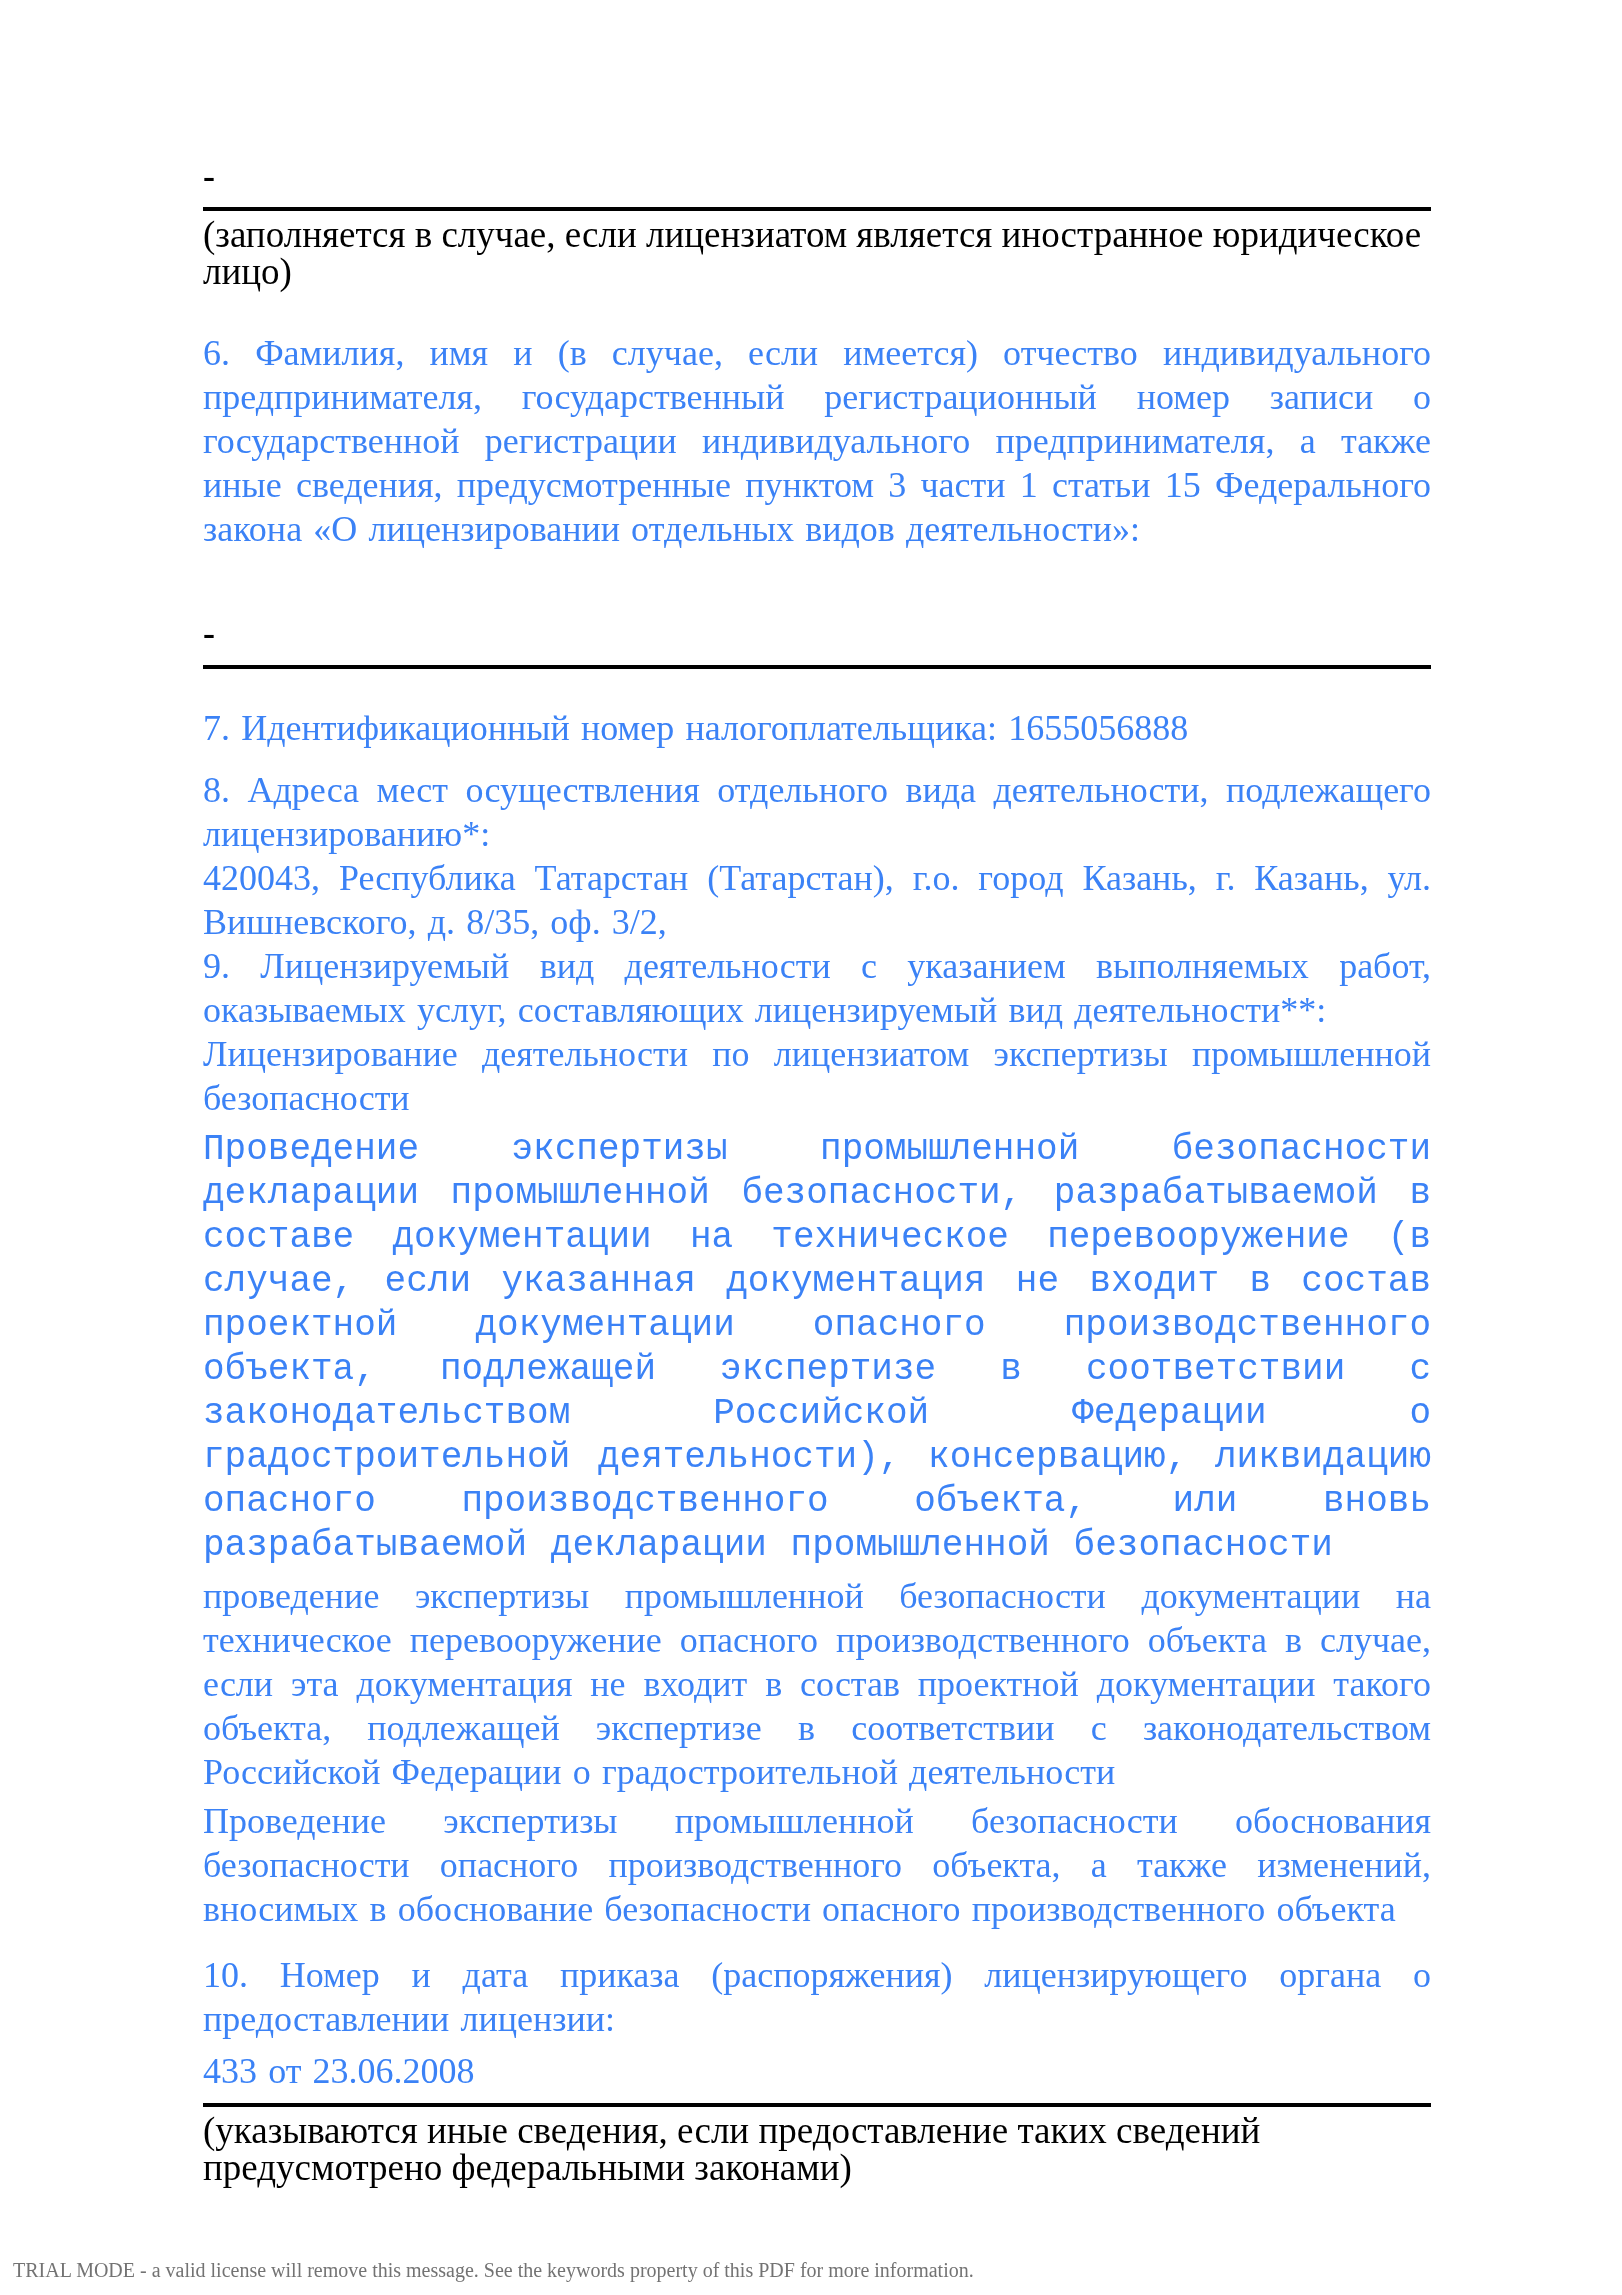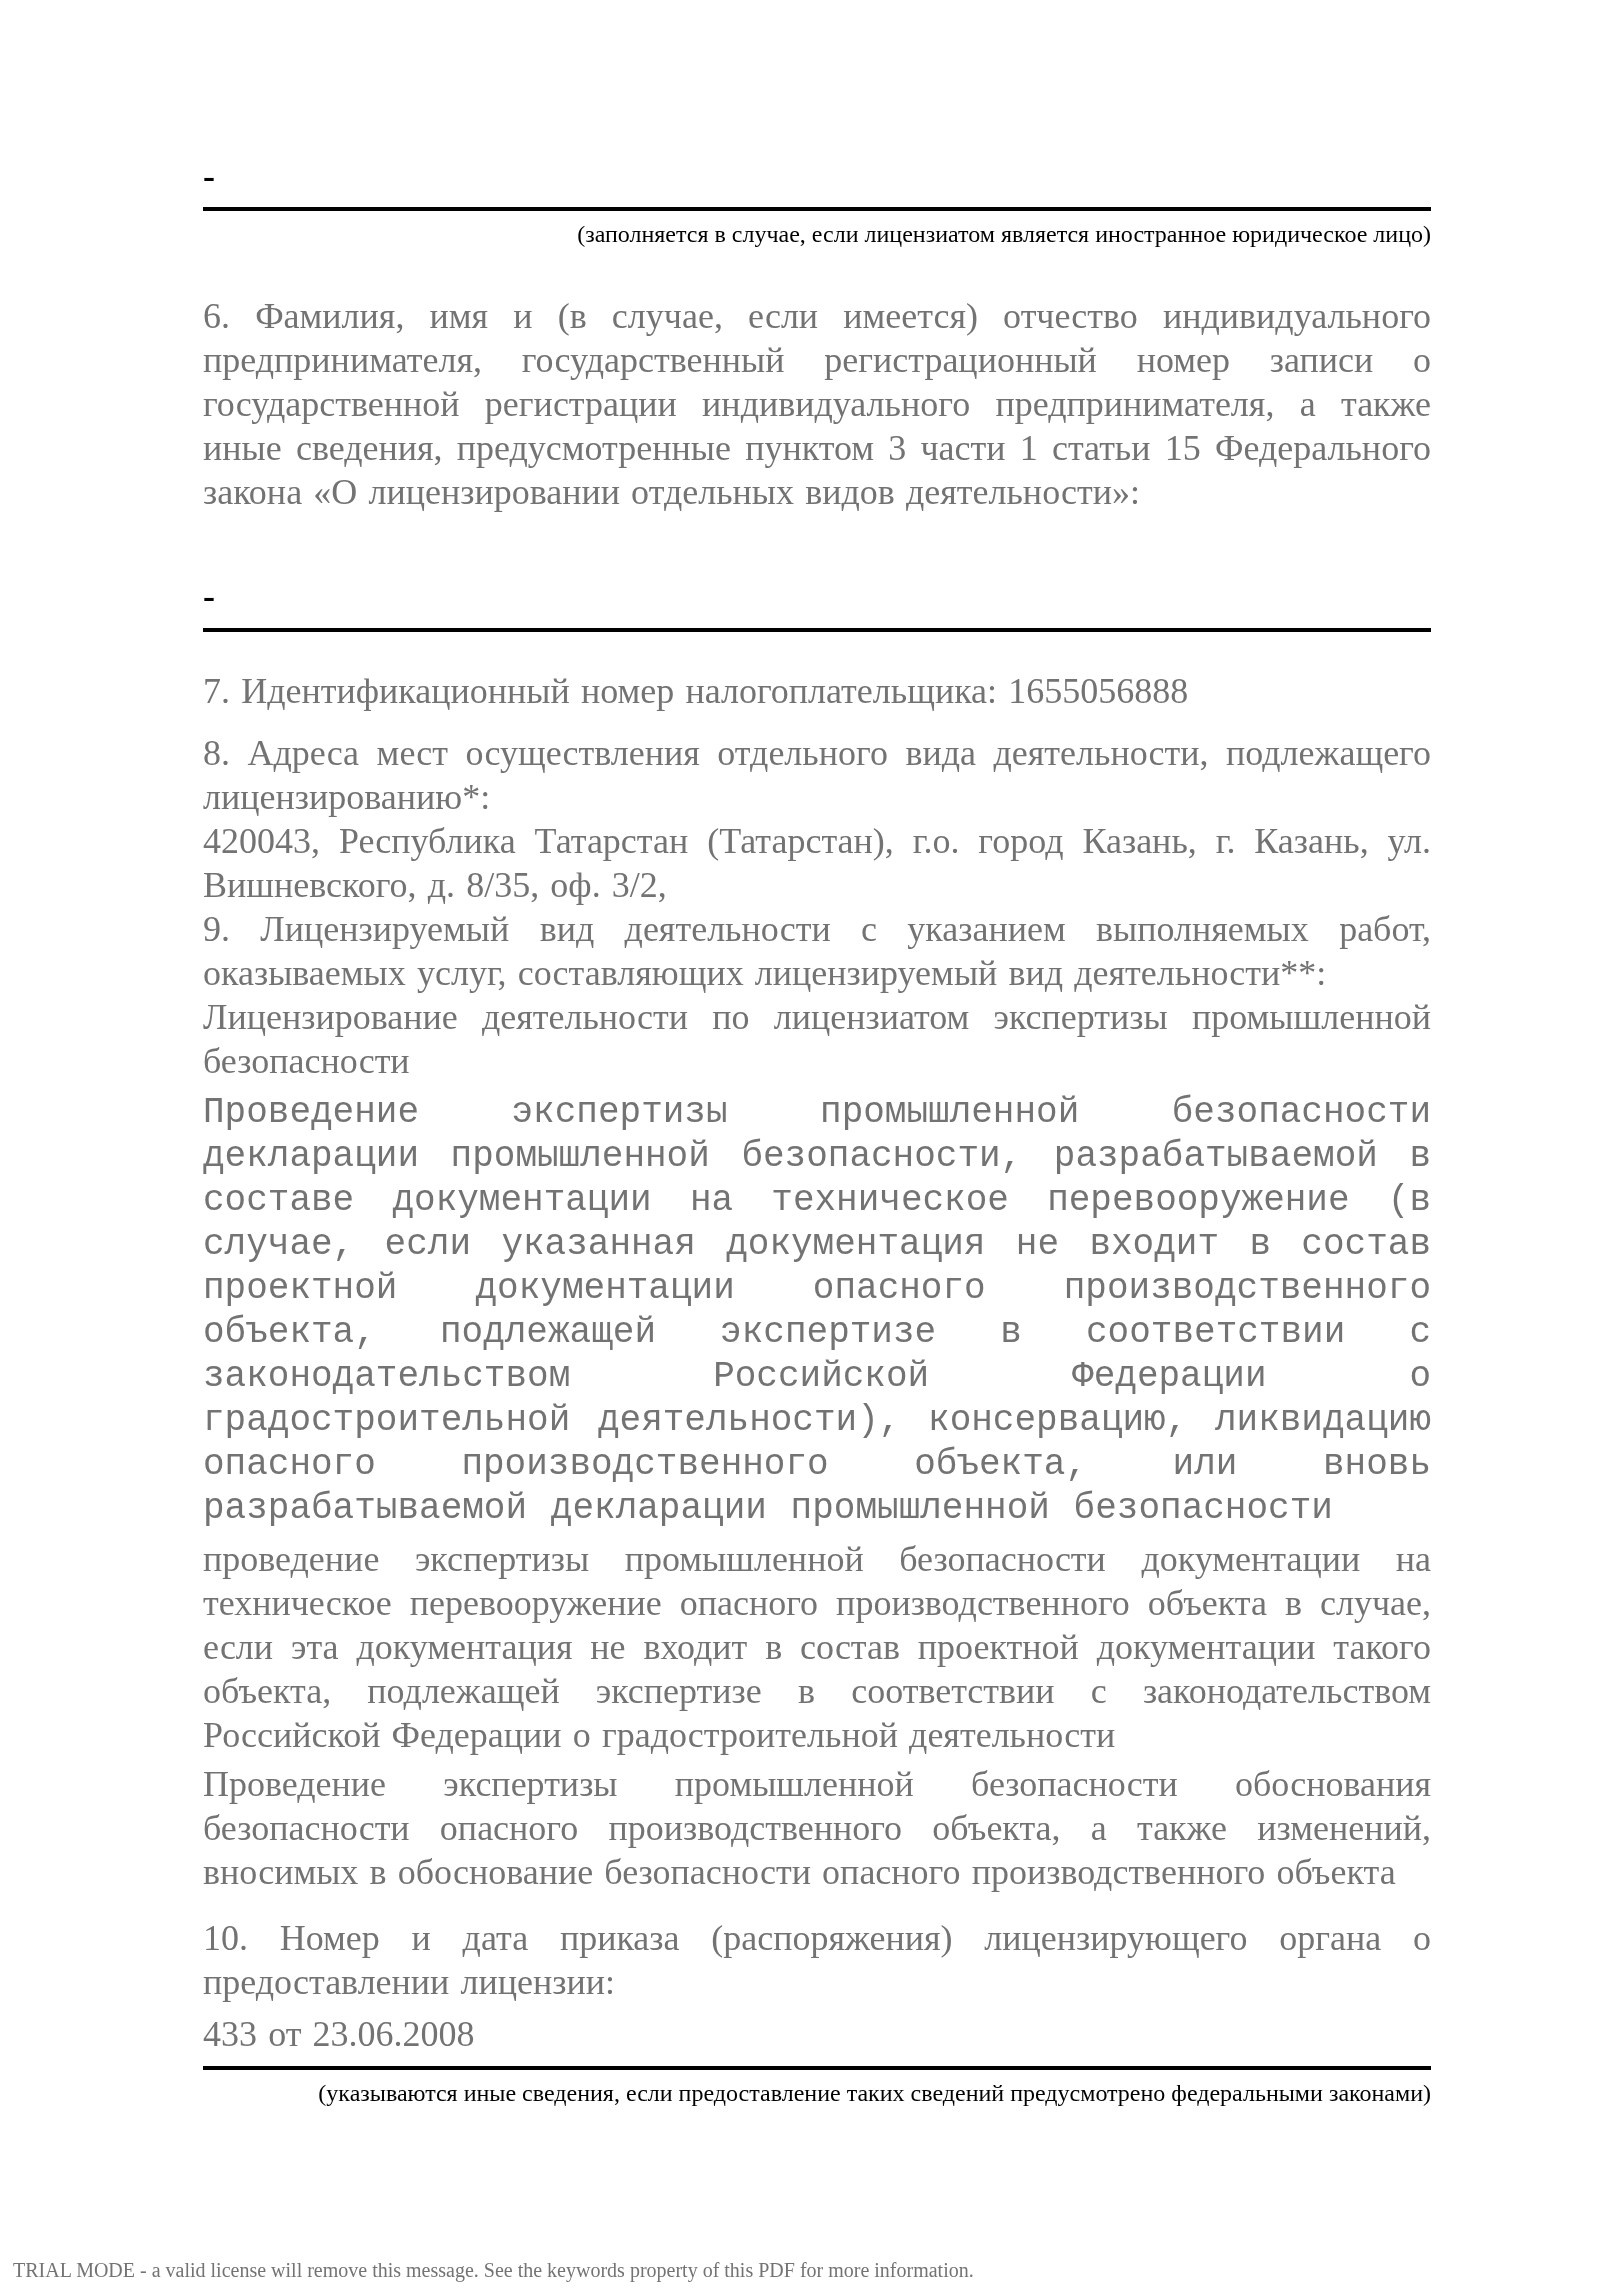--- a/index.html
+++ b/index.html
@@ -18,21 +18,21 @@
   .content {
     position: absolute;
     left: 203px;
     top: 154px;
     width: 1228px;
   }
   .body-text {
     font-family: "Liberation Serif", serif;
     font-size: 36px;
     line-height: 44px;
-    color: #737373;
+    color: #3b82f6;
     text-align: justify;
     text-align-last: left;
     word-spacing: 0.06em;
     margin: 0;
   }
   .single-line {
     text-align: center;
   }
   .dash-line {
     font-family: "Liberation Serif", serif;
@@ -42,23 +42,23 @@
     margin: 0;
   }
   .rule {
     border: 0;
     border-top: 4.6px solid #000000;
     margin: 9.2px 0 0 0;
     width: 100%;
   }
   .caption {
     font-family: "Liberation Serif", serif;
-    font-size: 24px;
+    font-size: 37px;
     line-height: 37px;
-    text-align: right;
+    text-align: left;
     margin: 5.2px 0 0 0;
   }
   .m-para6  { margin-top: 41px; }
   .m-dash2  { margin-top: 60px; }
   .m-item7  { margin-top: 37px; }
   .m-item8  { margin-top: 18.3px; }
   .m-work1  { margin-top: 7.9px; font-family: Liberation Mono, monospace; }
   .m-work2  { margin-top: 6.5px; }
   .m-work3  { margin-top: 5.2px;  }
   .m-item10 { margin-top: 22px; }

